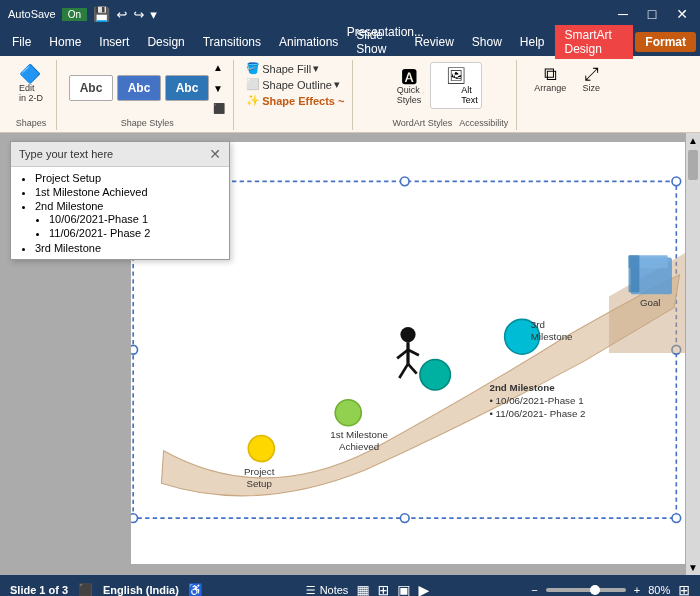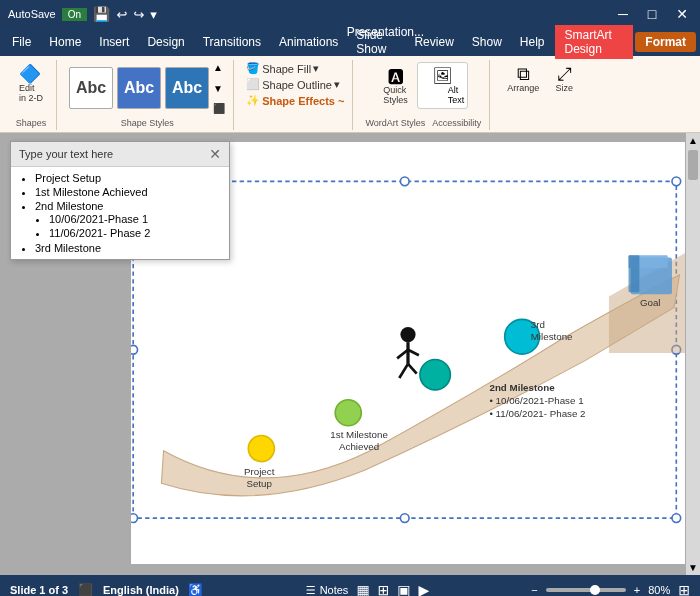--- a/index.html
+++ b/index.html
@@ -73,24 +73,24 @@
       justify-content: center;
       padding: 3px 5px;
       border-radius: 3px;
       cursor: pointer;
       font-size: 10px;
       min-width: 32px;
     }
     .ribbon-btn-icon { font-size: 18px; line-height: 1; }
     .ribbon-btn-label { font-size: 9px; color: #333; }
     .shape-style-box {
-      width: 44px; height: 42px;
+      width: 44px; height: 26px;
       border: 1px solid #aaa;
       display: flex; align-items: center; justify-content: center;
-      font-size: 16px; font-weight: bold; color: #444;
+      font-size: 12px; font-weight: bold; color: #444;
       background: white;
       border-radius: 2px;
       cursor: pointer;
     }
     .shape-fill-row { color: #333; font-size: 11px; display: flex; align-items: center; gap: 2px; cursor: pointer; white-space: nowrap; }
     .shape-fill-active { font-weight: 600; color: #c55a11; }
 
     
     .workspace {
       display: flex;
@@ -282,21 +282,21 @@
     <div class="ribbon-row">
       <div class="ribbon-btn">
         <div class="ribbon-btn-icon">🅰</div>
         <div class="ribbon-btn-label">Quick<br>Styles</div>
       </div>
       <div style="display:flex; flex-direction:column; align-items:center; border: 1px solid #ccc; padding: 3px; border-radius:3px; cursor:pointer; background:white;">
         <span style="font-size:16px;">🖼</span>
         <span style="font-size:9px;margin-left:27px;">Alt<br>Text</span>
       </div>
     </div>
-    <div class="ribbon-group-label" style="font-size:9px;">
+    <div class="ribbon-group-label" style="font-size:9px;margin-left:27px;">
       <span>WordArt Styles</span> &nbsp; <span>Accessibility</span>
     </div>
   </div>
 
   <div class="ribbon-group">
     <div class="ribbon-row">
       <div class="ribbon-btn">
         <div class="ribbon-btn-icon">⧉</div>
         <div class="ribbon-btn-label">Arrange</div>
       </div>

